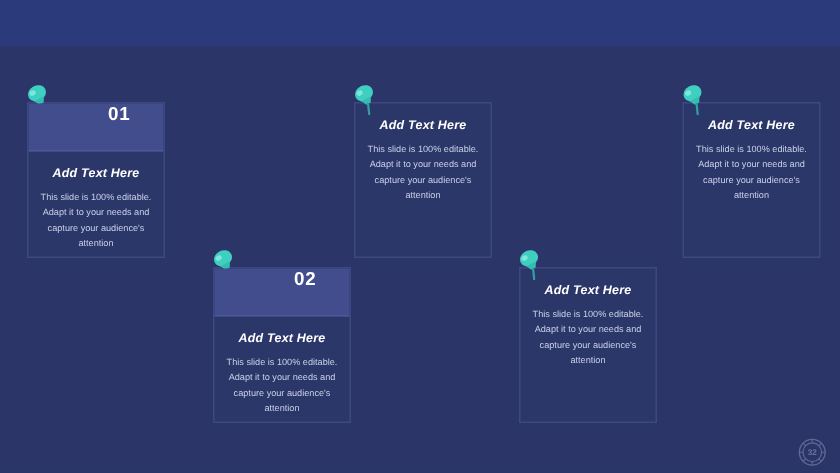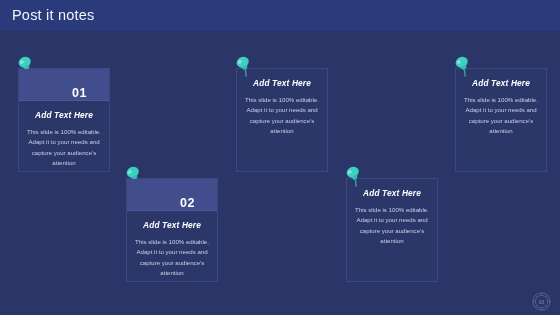--- a/index.html
+++ b/index.html
@@ -50,21 +50,21 @@
     box-sizing: border-box;
     border: 1px solid #3c4880;
     background: #2c3769;
   }
   .card-head {
     position: relative;
     height: 31px;
     background: #414d8c;
     border-bottom: 1px solid #4b5796;
     display: flex;
-    align-items: flex-end;
+    align-items: flex-start;
     justify-content: center;
     padding-left: 31px;
   }
   .card-number {
     font-size: 12.5px;
     font-weight: 700;
     color: #ffffff;
     letter-spacing: 0.6px;
   }
   .card-body {
@@ -120,21 +120,20 @@
     font-weight: 700;
     color: #c6cde6;
   }
 </style>
 </head>
 <body>
 
 <div id="slide">
 
   <div id="header-band"></div>
-  <div id="page-title">Post it notes</div>
 
   <div class="card" style="left:18px;  top:68px;">
     <span class="pin">
       <svg viewBox="0 0 26 24" width="26" height="24" aria-hidden="true">
         <g transform="rotate(-28 13 11)">
           <ellipse cx="14.5" cy="7.5" rx="6.2" ry="5.2" fill="#3ecfc0"></ellipse>
           <ellipse cx="12.0" cy="6.0" rx="2.1" ry="1.7" fill="#7fe6dc"></ellipse>
           <path d="M10.5 11.4 L17.6 11.4 L15.6 15.0 L12.2 15.0 Z" fill="#35bdb0"></path>
           <path d="M13.6 15.0 L11.0 21.4" stroke="#2f9fa0" stroke-width="1.5" stroke-linecap="round" fill="none"></path>
         </g>
@@ -142,21 +141,21 @@
     </span>
     <div class="card-head">
       <span class="card-number">01</span>
     </div>
     <div class="card-body">
       <div class="card-heading">Add Text Here</div>
       <div class="card-text">This slide is 100% editable. Adapt it to your needs and capture your audience's attention</div>
     </div>
   </div>
 
-  <div class="card" style="left:126px; top:178px;">
+  <div class="card" style="left:142px; top:178px;">
     <span class="pin">
       <svg viewBox="0 0 26 24" width="26" height="24" aria-hidden="true">
         <g transform="rotate(-28 13 11)">
           <ellipse cx="14.5" cy="7.5" rx="6.2" ry="5.2" fill="#3ecfc0"></ellipse>
           <ellipse cx="12.0" cy="6.0" rx="2.1" ry="1.7" fill="#7fe6dc"></ellipse>
           <path d="M10.5 11.4 L17.6 11.4 L15.6 15.0 L12.2 15.0 Z" fill="#35bdb0"></path>
           <path d="M13.6 15.0 L11.0 21.4" stroke="#2f9fa0" stroke-width="1.5" stroke-linecap="round" fill="none"></path>
         </g>
       </svg>
     </span>

